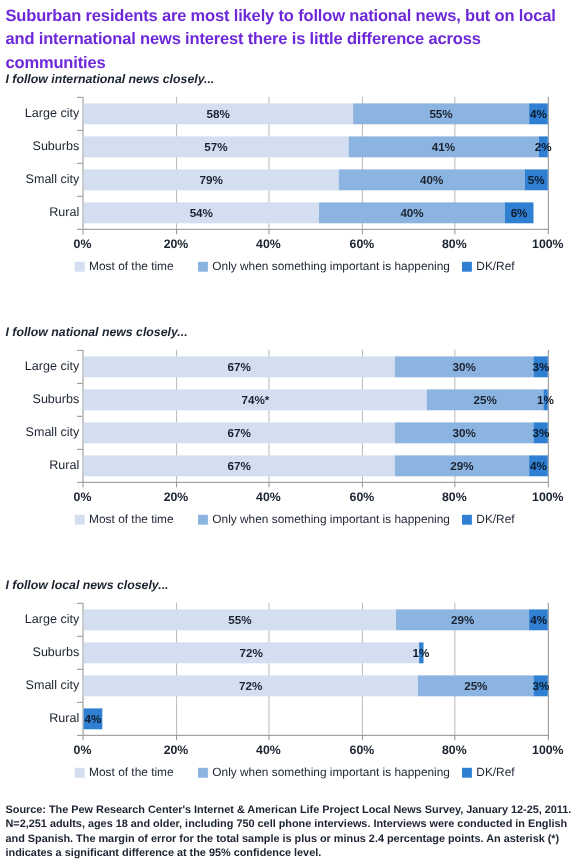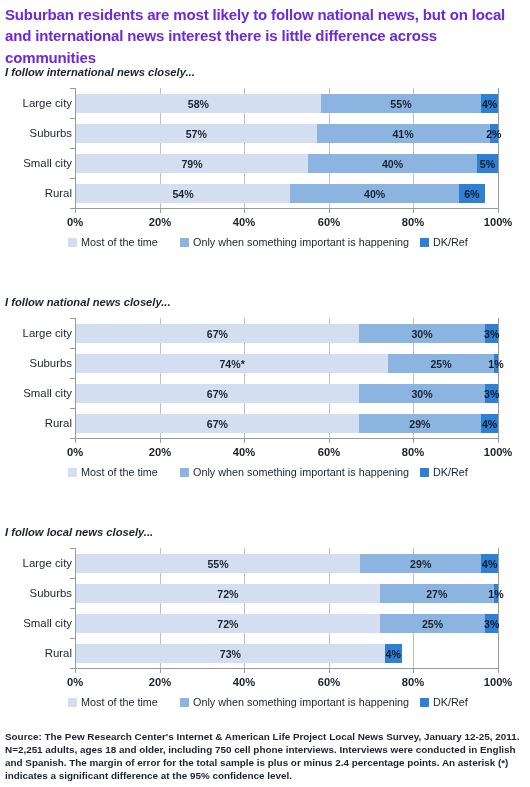--- a/index.html
+++ b/index.html
@@ -433,42 +433,36 @@
                 <span>29%</span>
               </div>
               <div class="seg s3" style="width: 16.92px;">
                 <span>4%</span>
               </div>
             </div>
             <div class="row" style="top: 36px;">
               <div class="seg s1" style="width: 304.56px;">
                 <span>72%</span>
               </div>
-              <div class="seg s2" style="width: 114.21px;">
-                <span>27%</span>
-              </div>
               <div class="seg s3" style="width: 4.23px;">
                 <span>1%</span>
               </div>
             </div>
             <div class="row" style="top: 66px;">
               <div class="seg s1" style="width: 304.56px;">
                 <span>72%</span>
               </div>
               <div class="seg s2" style="width: 105.75px;">
                 <span>25%</span>
               </div>
               <div class="seg s3" style="width: 12.69px;">
                 <span>3%</span>
               </div>
             </div>
             <div class="row" style="top: 96px;">
-              <div class="seg s1" style="width: 308.79px;">
-                <span>73%</span>
-              </div>
               <div class="seg s3" style="width: 16.92px;">
                 <span>4%</span>
               </div>
             </div>
           </div>
         </div>
         <div class="xaxis"></div>
         <div class="xtick" style="left: 75px;"></div>
         <div class="xlabel" style="left: 75px;">0%</div>
         <div class="xtick" style="left: 160px;"></div>

